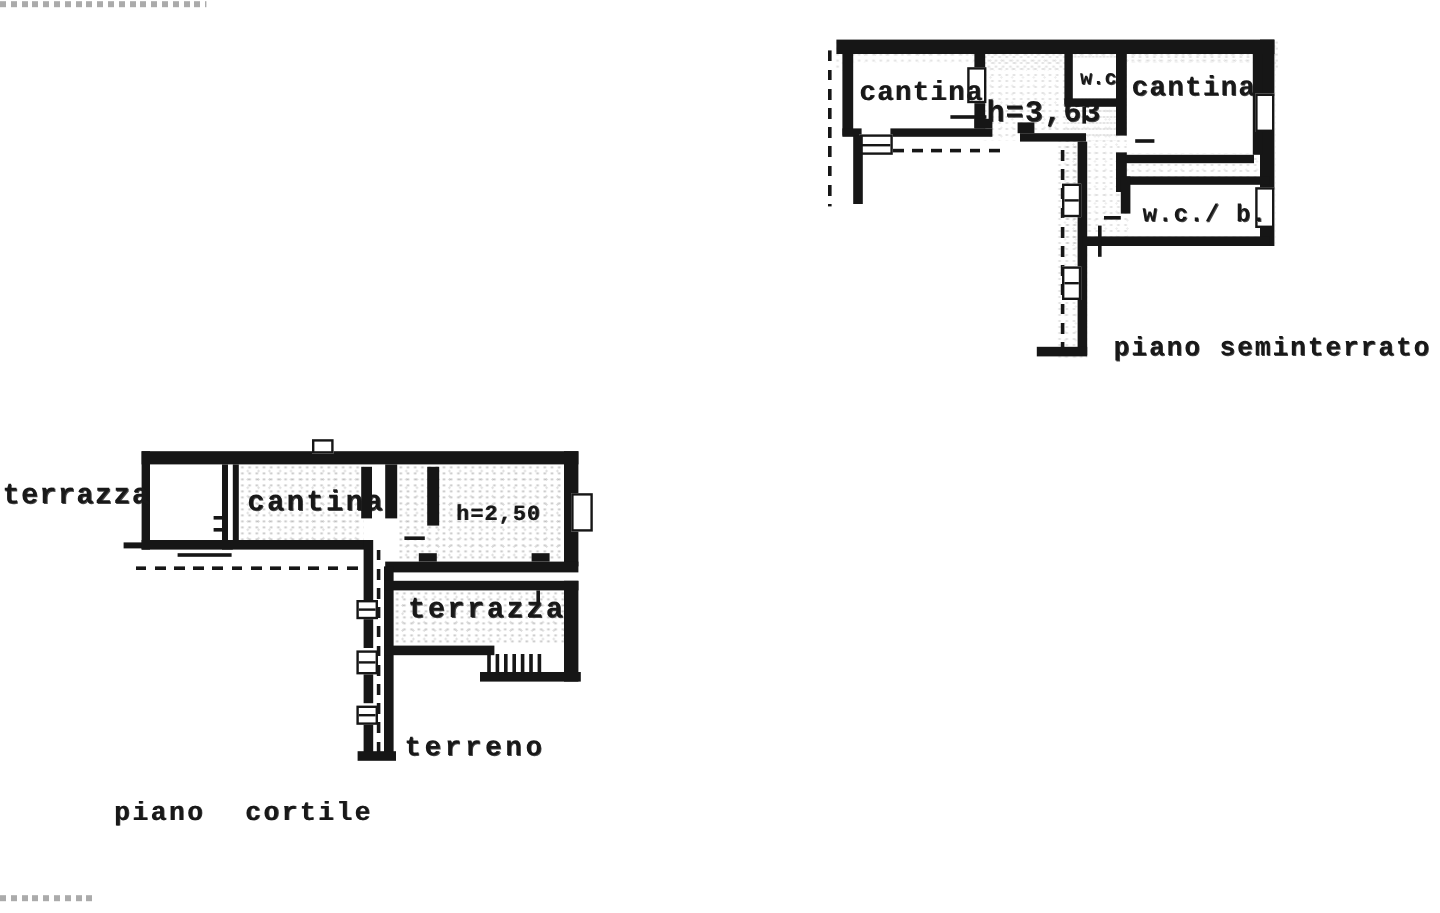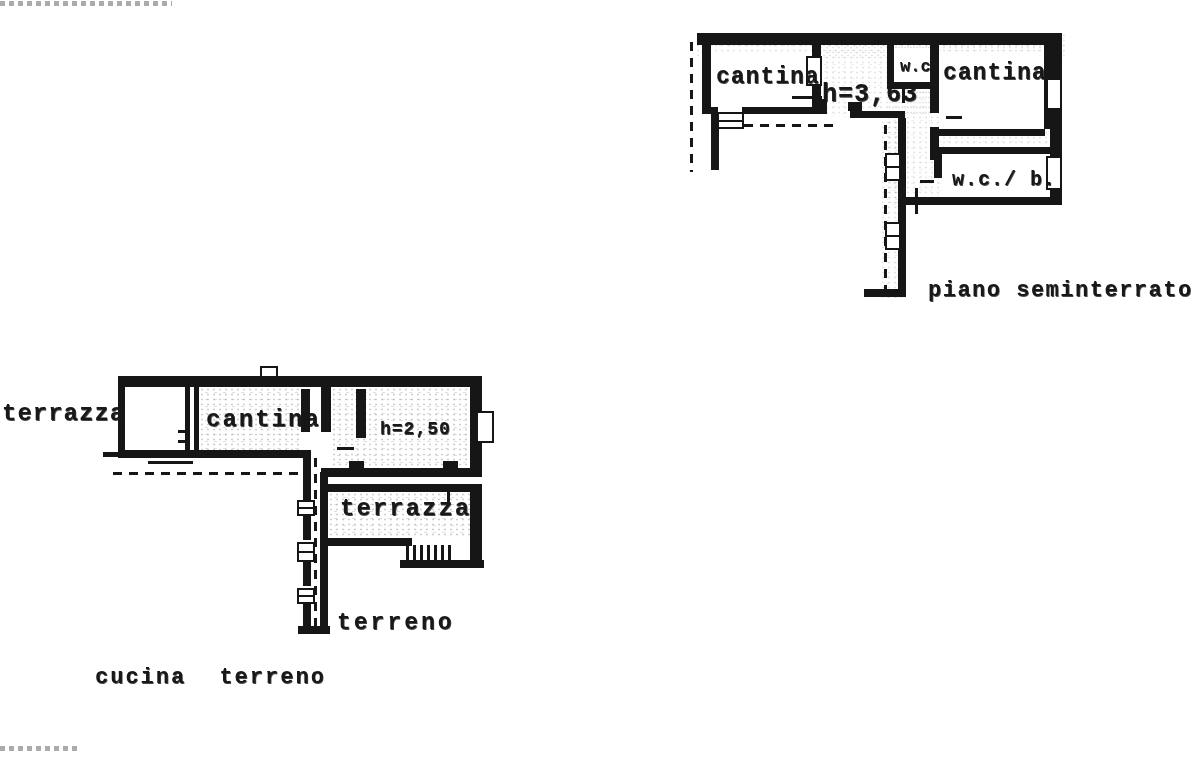--- a/index.html
+++ b/index.html
@@ -166,16 +166,16 @@
     <div class="w" style="left:400px;top:560px;width:84px;height:8px;"></div>
     <div class="tick" style="left:406px;top:545px;width:3px;height:17px;"></div>
     <div class="tick" style="left:413px;top:545px;width:3px;height:17px;"></div>
     <div class="tick" style="left:420px;top:545px;width:3px;height:17px;"></div>
     <div class="tick" style="left:427px;top:545px;width:3px;height:17px;"></div>
     <div class="tick" style="left:434px;top:545px;width:3px;height:17px;"></div>
     <div class="tick" style="left:441px;top:545px;width:3px;height:17px;"></div>
     <div class="tick" style="left:448px;top:545px;width:3px;height:17px;"></div>
 
     <div class="lbl" style="left:337px;top:612px;font-size:23px;letter-spacing:3px;">terreno</div>
-    <div class="lbl" style="left:95px;top:667px;font-size:22px;word-spacing:18px;letter-spacing:2px;">cucina terreno</div>
+    <div class="lbl" style="left:95px;top:667px;font-size:22px;word-spacing:18px;letter-spacing:2px;">piano cortile</div>
   </div>
 
 </div>
 
 </body></html>

